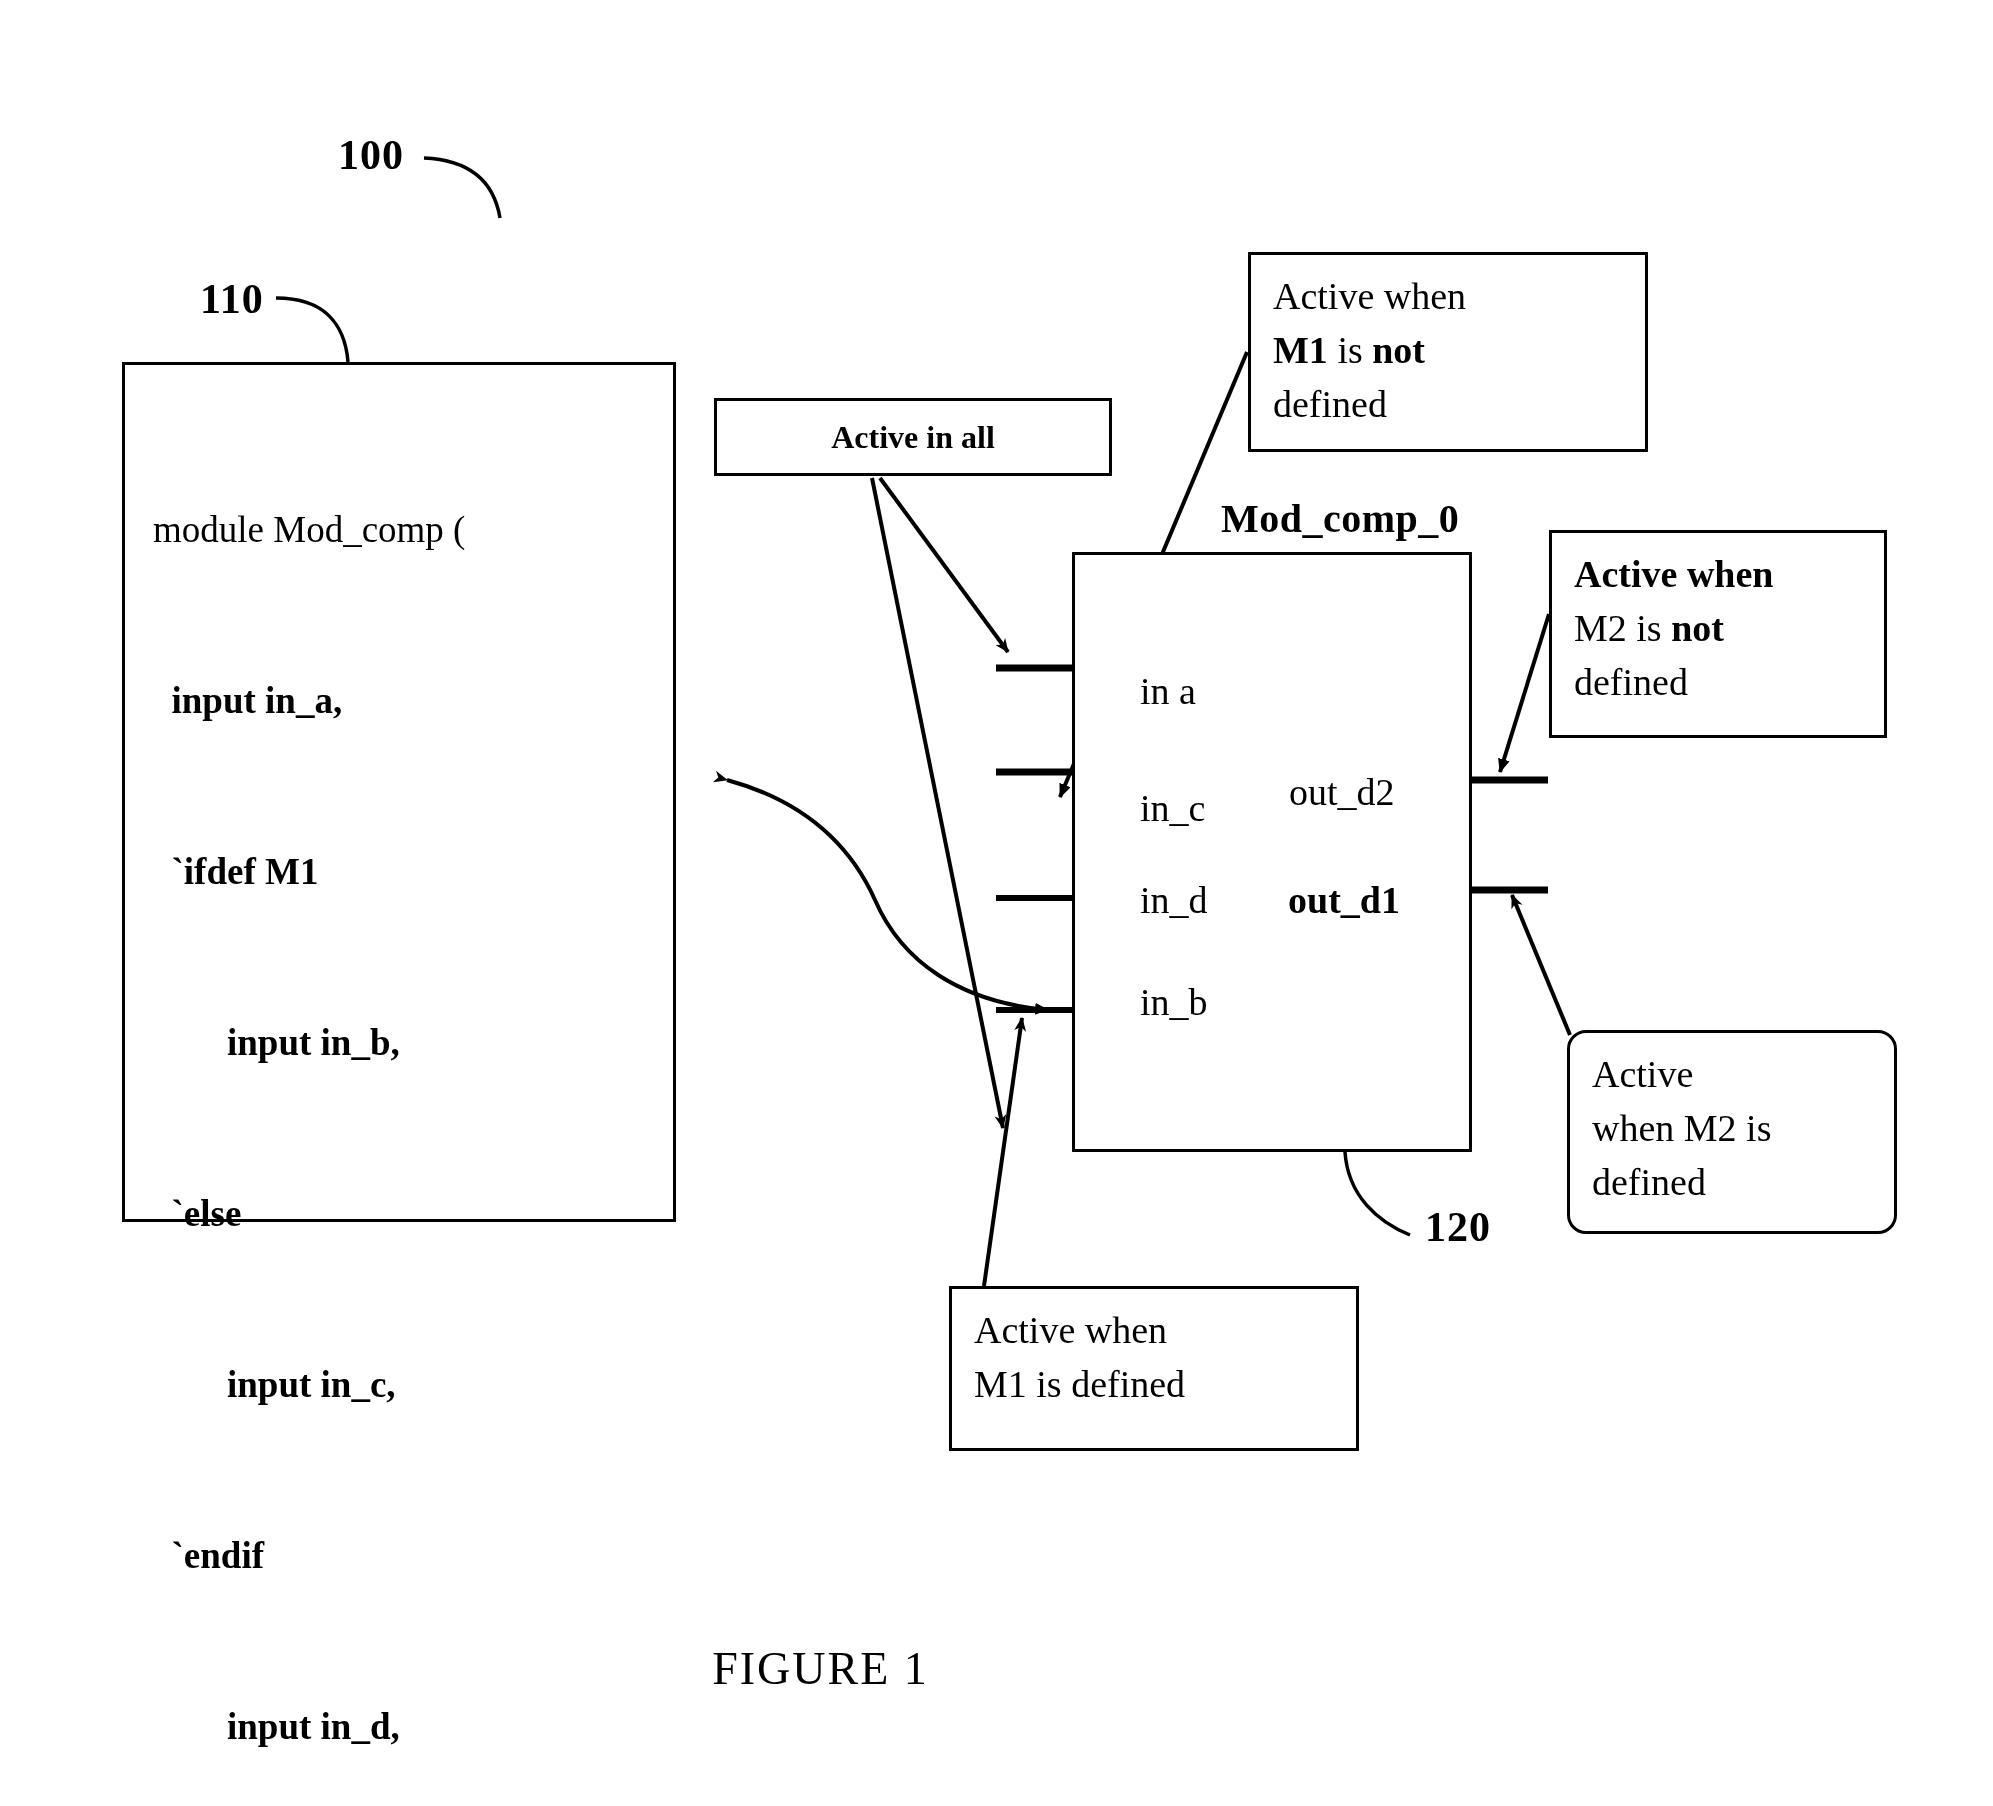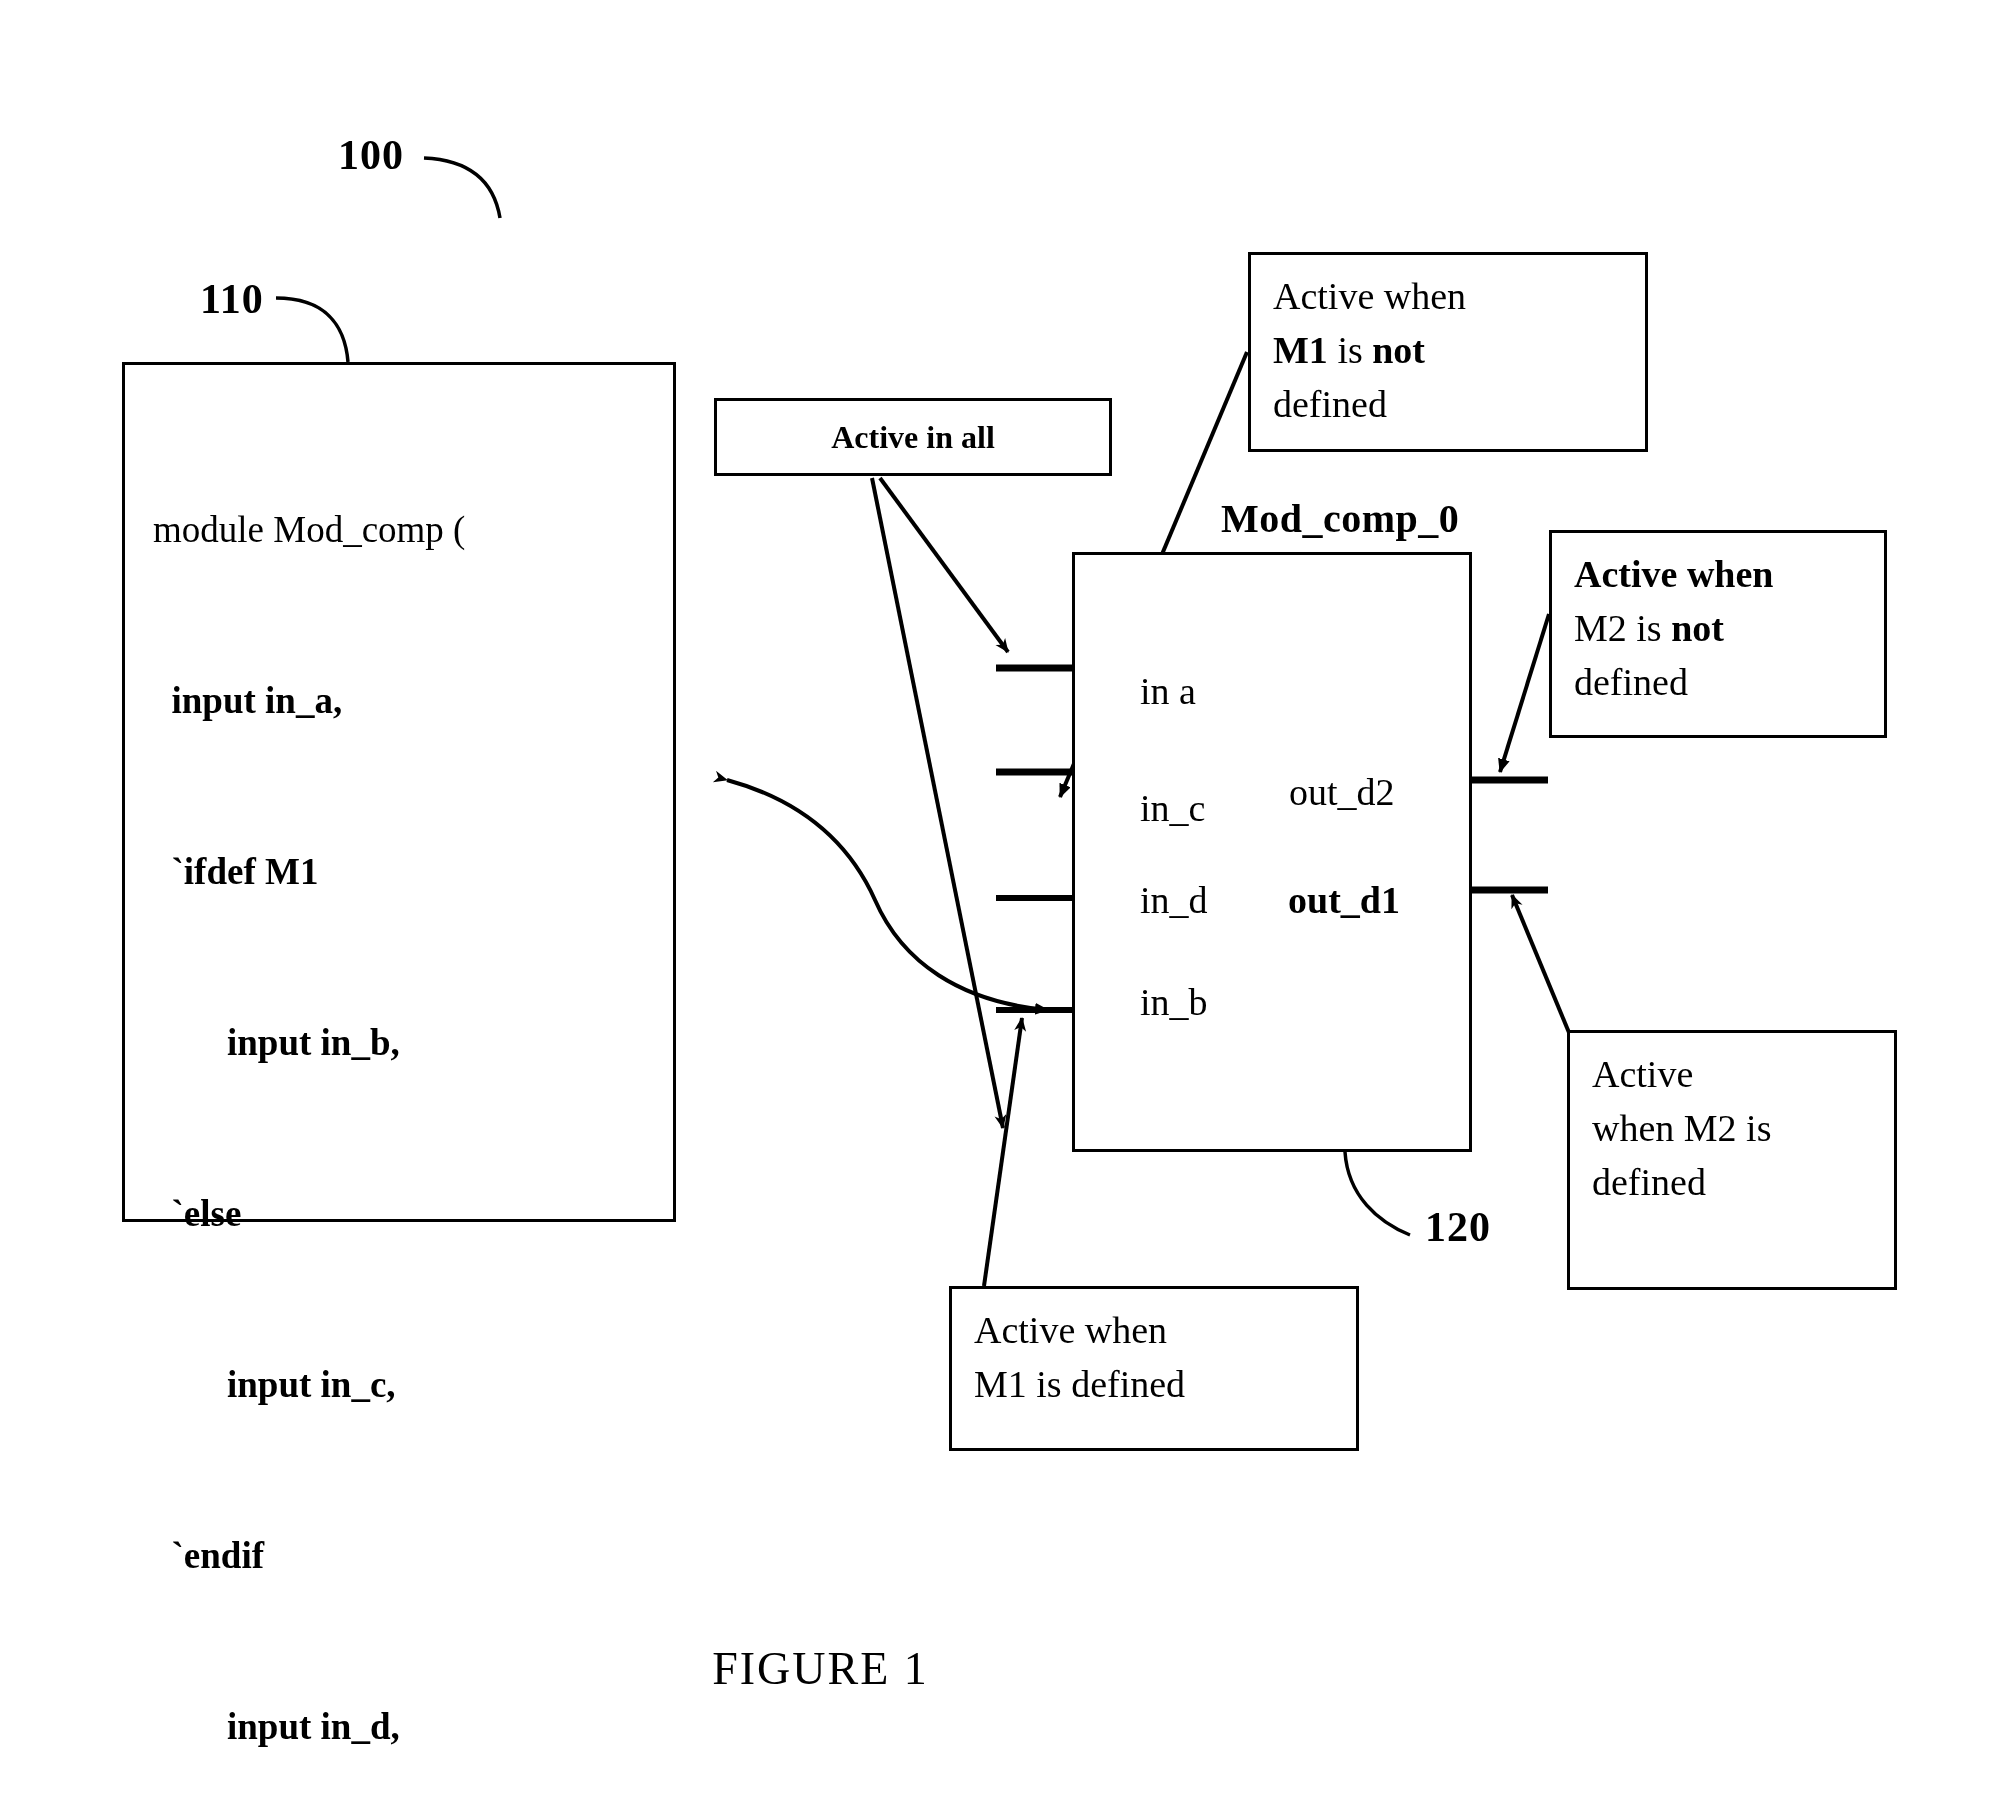--- a/index.html
+++ b/index.html
@@ -111,21 +111,21 @@
     width: 398px; height: 78px;
     padding: 0;
     display: flex;
     align-items: center;
     justify-content: center;
     font-weight: bold;
     font-size: 32px;
   }
   #callout-m1-not    { left: 1248px; top: 252px; width: 400px; height: 200px; }
   #callout-m2-not    { left: 1549px; top: 530px; width: 338px; height: 208px; }
-  #callout-m2-def    { left: 1567px; top: 1030px; width: 330px; height: 260px; }
+  #callout-m2-def    { left: 1567px; top: 1030px; width: 330px; height: 204px; border-radius: 19px; }
   #callout-m1-def    { left: 949px; top: 1286px; width: 410px; height: 165px; }
 
   
   #figure-caption {
     position: absolute;
     left: 0;
     top: 1642px;
     width: 1641px;
     text-align: center;
     font-size: 46px;

